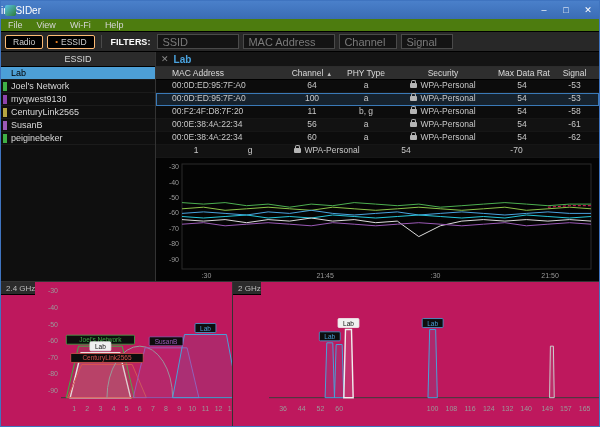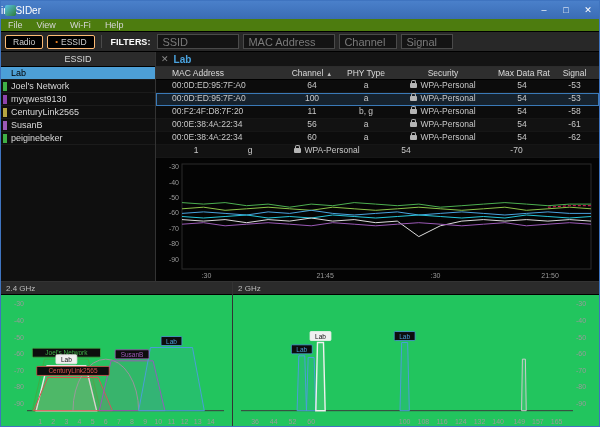--- a/index.html
+++ b/index.html
@@ -49,21 +49,21 @@
 .trow{display:flex;height:13px;align-items:flex-start;color:#c8c8c8;font-size:8.5px;background:#0c0c0c;border-bottom:1px solid #161616;cursor:pointer}
 .trow:nth-child(even){background:#121212}
 .trow.selected{background:#16222d;outline:1px solid #3a7ab8;outline-offset:-1px}
 .row-chip{width:6px;height:3px;margin-left:3px}
 .lock{width:7px;height:5px;background:#b5b5b5;border-radius:1px;position:relative;margin-right:3px;display:inline-block;flex:0 0 auto}
 .lock::before{content:"";position:absolute;left:1px;top:-3px;width:3px;height:3px;border:1px solid #b5b5b5;border-bottom:none;border-radius:2px 2px 0 0}
 .timegraph{flex:1;background:#040404;overflow:hidden}
 svg{display:block}
 
 .bottom{height:145px;display:flex;border-top:1px solid #333;flex:0 0 auto;overflow:hidden}
-.panel{display:flex;flex-direction:column;background:#22c55e;overflow:hidden}
+.panel{display:flex;flex-direction:row;background:#be185d;overflow:hidden}
 .panel-24{width:232px;border-right:1px solid #333;flex:0 0 auto}
 .panel-5{flex:1}
 .panel-header{height:13px;background:#2b2b2b;color:#bdbdbd;font-size:8px;line-height:13px;padding-left:5px;border-bottom:1px solid #000;flex:0 0 auto}
 </style>
 </head>
 <body>
 
 <div class="window">
 
   <div class="titlebar">

